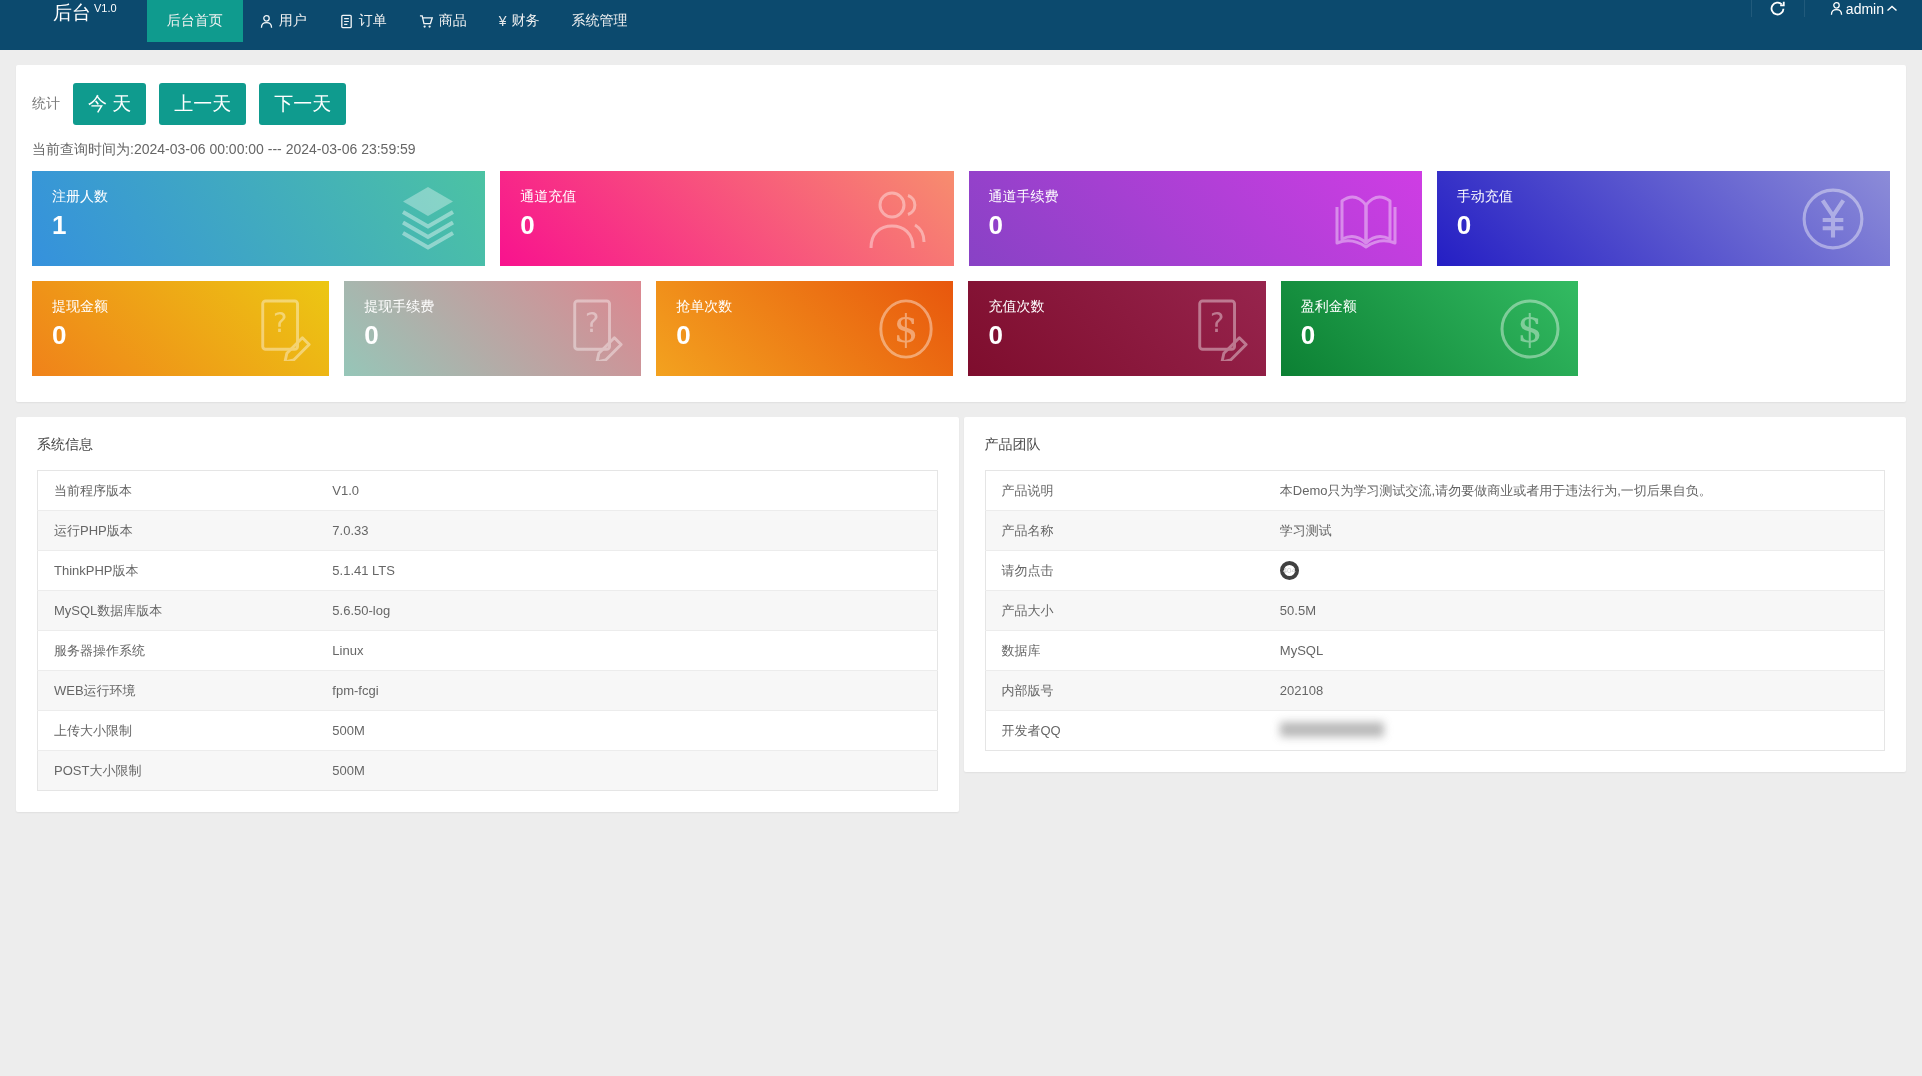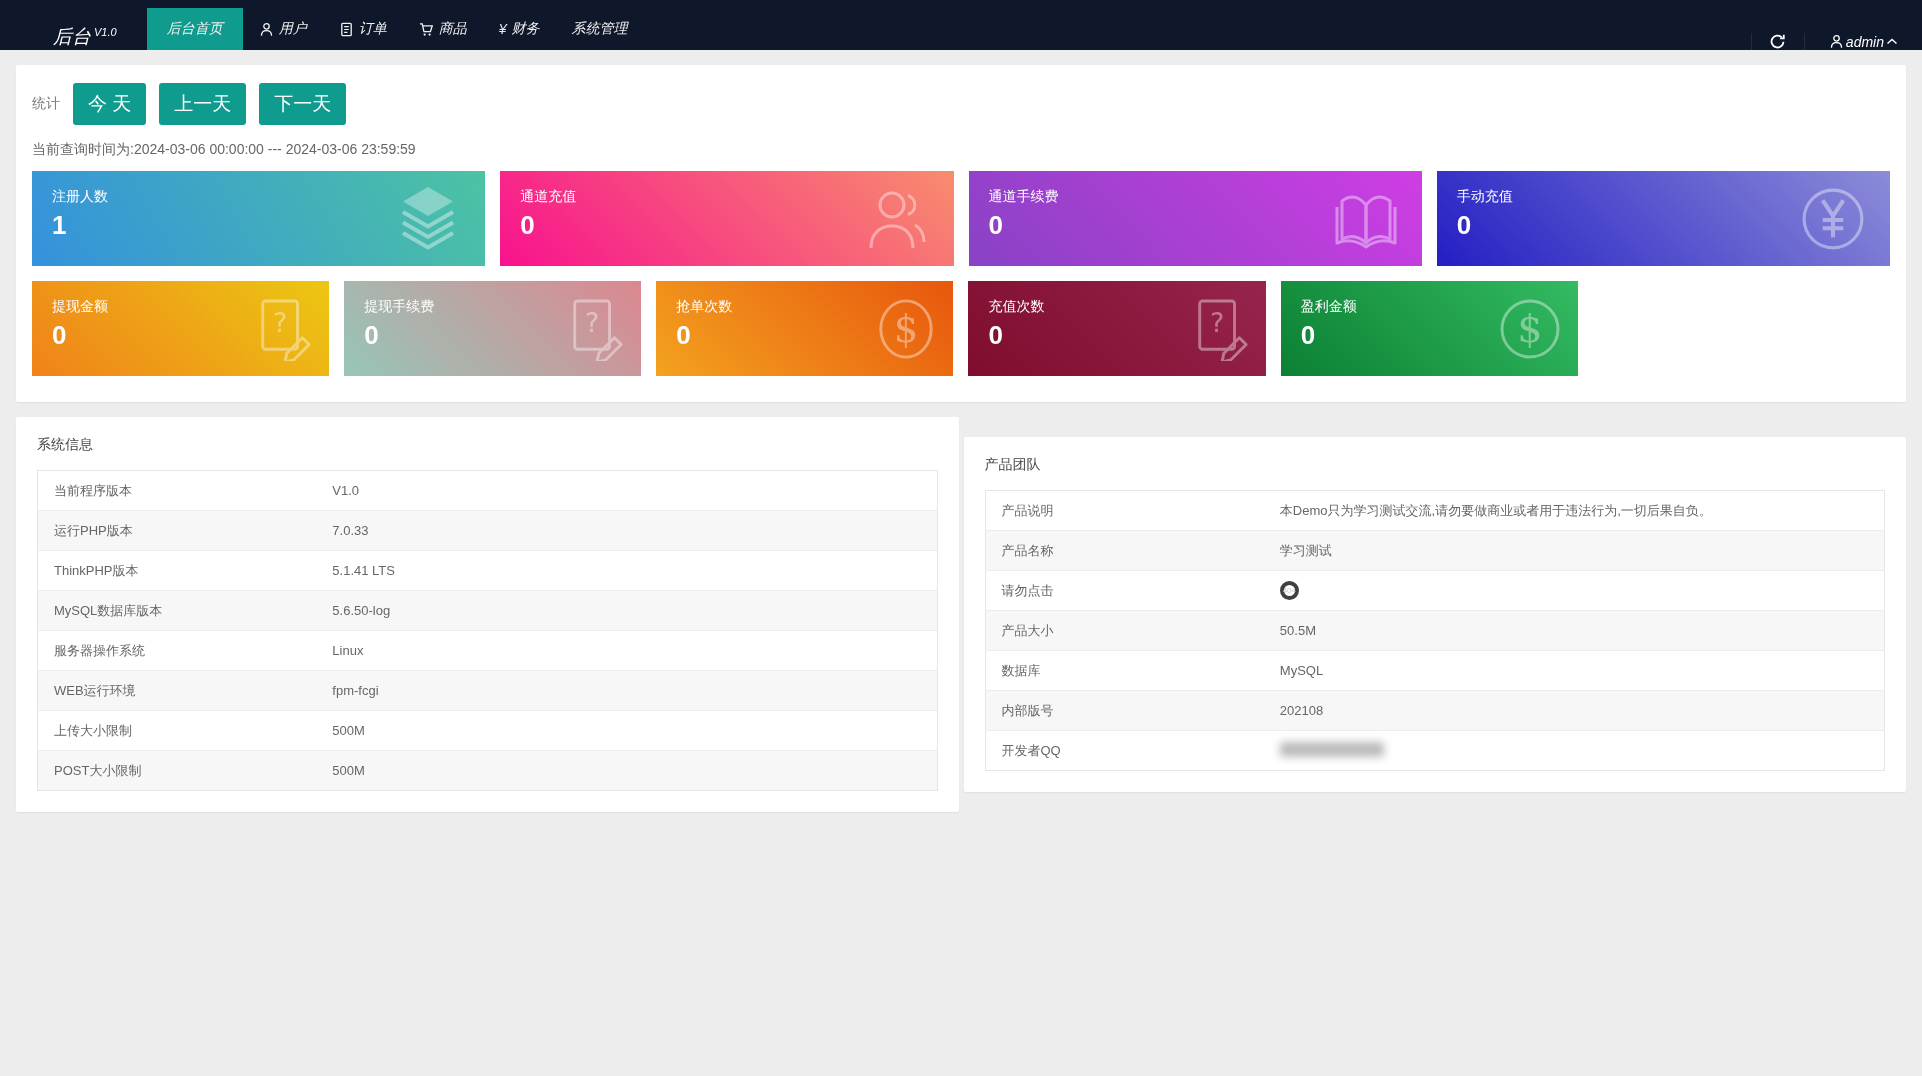--- a/index.html
+++ b/index.html
@@ -1,21 +1,21 @@
 <!DOCTYPE html>
 <html><head>
 <meta charset="utf-8">
 <title>后台 V1.0</title>
 <style>
   * { margin:0; padding:0; box-sizing:border-box; }
   html,body { width:1922px; height:1076px; overflow:hidden; }
   body { background:#ededed; font-family:"Liberation Sans","DejaVu Sans",sans-serif; color:#555; }
 
   
-  .navbar { height:50px; background:#0f172a; display:flex; align-items:flex-end; color:#fff;font-style:italic; }
+  .navbar { height:50px; background:#0c4a6e; display:flex; align-items:flex-start; color:#fff; }
   .brand { display:flex; align-items:center; padding-left:53px; margin-right:30px; font-size:19px; color:#fff; white-space:nowrap; }
   .brand sup { font-size:11px; margin-left:3px; transform:translateY(-5px); display:inline-block; }
   .nav-items { display:flex; align-items:stretch; }
   .nav-item { display:flex; align-items:center; padding:12px 16px; font-size:14px; color:#f2f2f2; cursor:pointer; white-space:nowrap; }
   .nav-item.active { background:#0f9b8e; padding:0 20px; }
   .nav-item .nicon { display:inline-flex; margin-right:5px; opacity:.95; }
   .nav-right { margin-left:auto; display:flex; align-items:stretch; }
   .nav-tool { width:54px; display:flex; align-items:center; justify-content:center; border-left:1px solid rgba(255,255,255,.09); border-right:1px solid rgba(255,255,255,.09); cursor:pointer; }
   .nav-user { display:flex; align-items:center; gap:2px; padding:0 24px; font-size:14px; cursor:pointer; }
 
@@ -43,21 +43,21 @@
   .grad-2 { background:linear-gradient(45deg,#f8128e,#f78d6e); }
   .grad-3 { background:linear-gradient(45deg,#8842c5,#cf3de4); }
   .grad-4 { background:linear-gradient(45deg,#241ec4,#8c8cd8); }
   .grad-5 { background:linear-gradient(45deg,#f0821a,#ecc713); }
   .grad-6 { background:linear-gradient(45deg,#96c6b8,#dc8790); }
   .grad-7 { background:linear-gradient(45deg,#f3a21f,#e8570d); }
   .grad-8 { background:linear-gradient(45deg,#7e0d2d,#97244d); }
   .grad-9 { background:linear-gradient(45deg,#0c8033,#33bb62); }
 
   
-  .bottom { display:flex; gap:5px; margin-top:15px; align-items:center; }
+  .bottom { display:flex; gap:5px; margin-top:15px; align-items:flex-start; }
   .half-panel { flex:1 1 0; padding-bottom:21px; }
   .panel-title { font-size:14px; color:#474747; padding:19px 21px 16px; }
   .info-table { width:calc(100% - 42px); margin:0 21px; border-collapse:collapse; border:1px solid #e5e5e5; font-size:13px; color:#666; }
   .info-table tr:nth-child(even) { background:#f7f7f7; }
   .info-table tr + tr { border-top:1px solid #ececec; }
   .info-table td { height:40px; padding:0 10px 0 16px; vertical-align:middle; }
   .info-table td.lbl { width:31%; }
   .badge-404 { display:inline-flex; align-items:center; justify-content:center; width:19px; height:19px; border:4px solid #404040; border-radius:50%; color:#ccc; font-size:8px; cursor:pointer; }
   .redacted { display:inline-block; width:104px; height:15px; background:#a9a9a9; border-radius:2px; filter:blur(4px); opacity:.8; }
 

